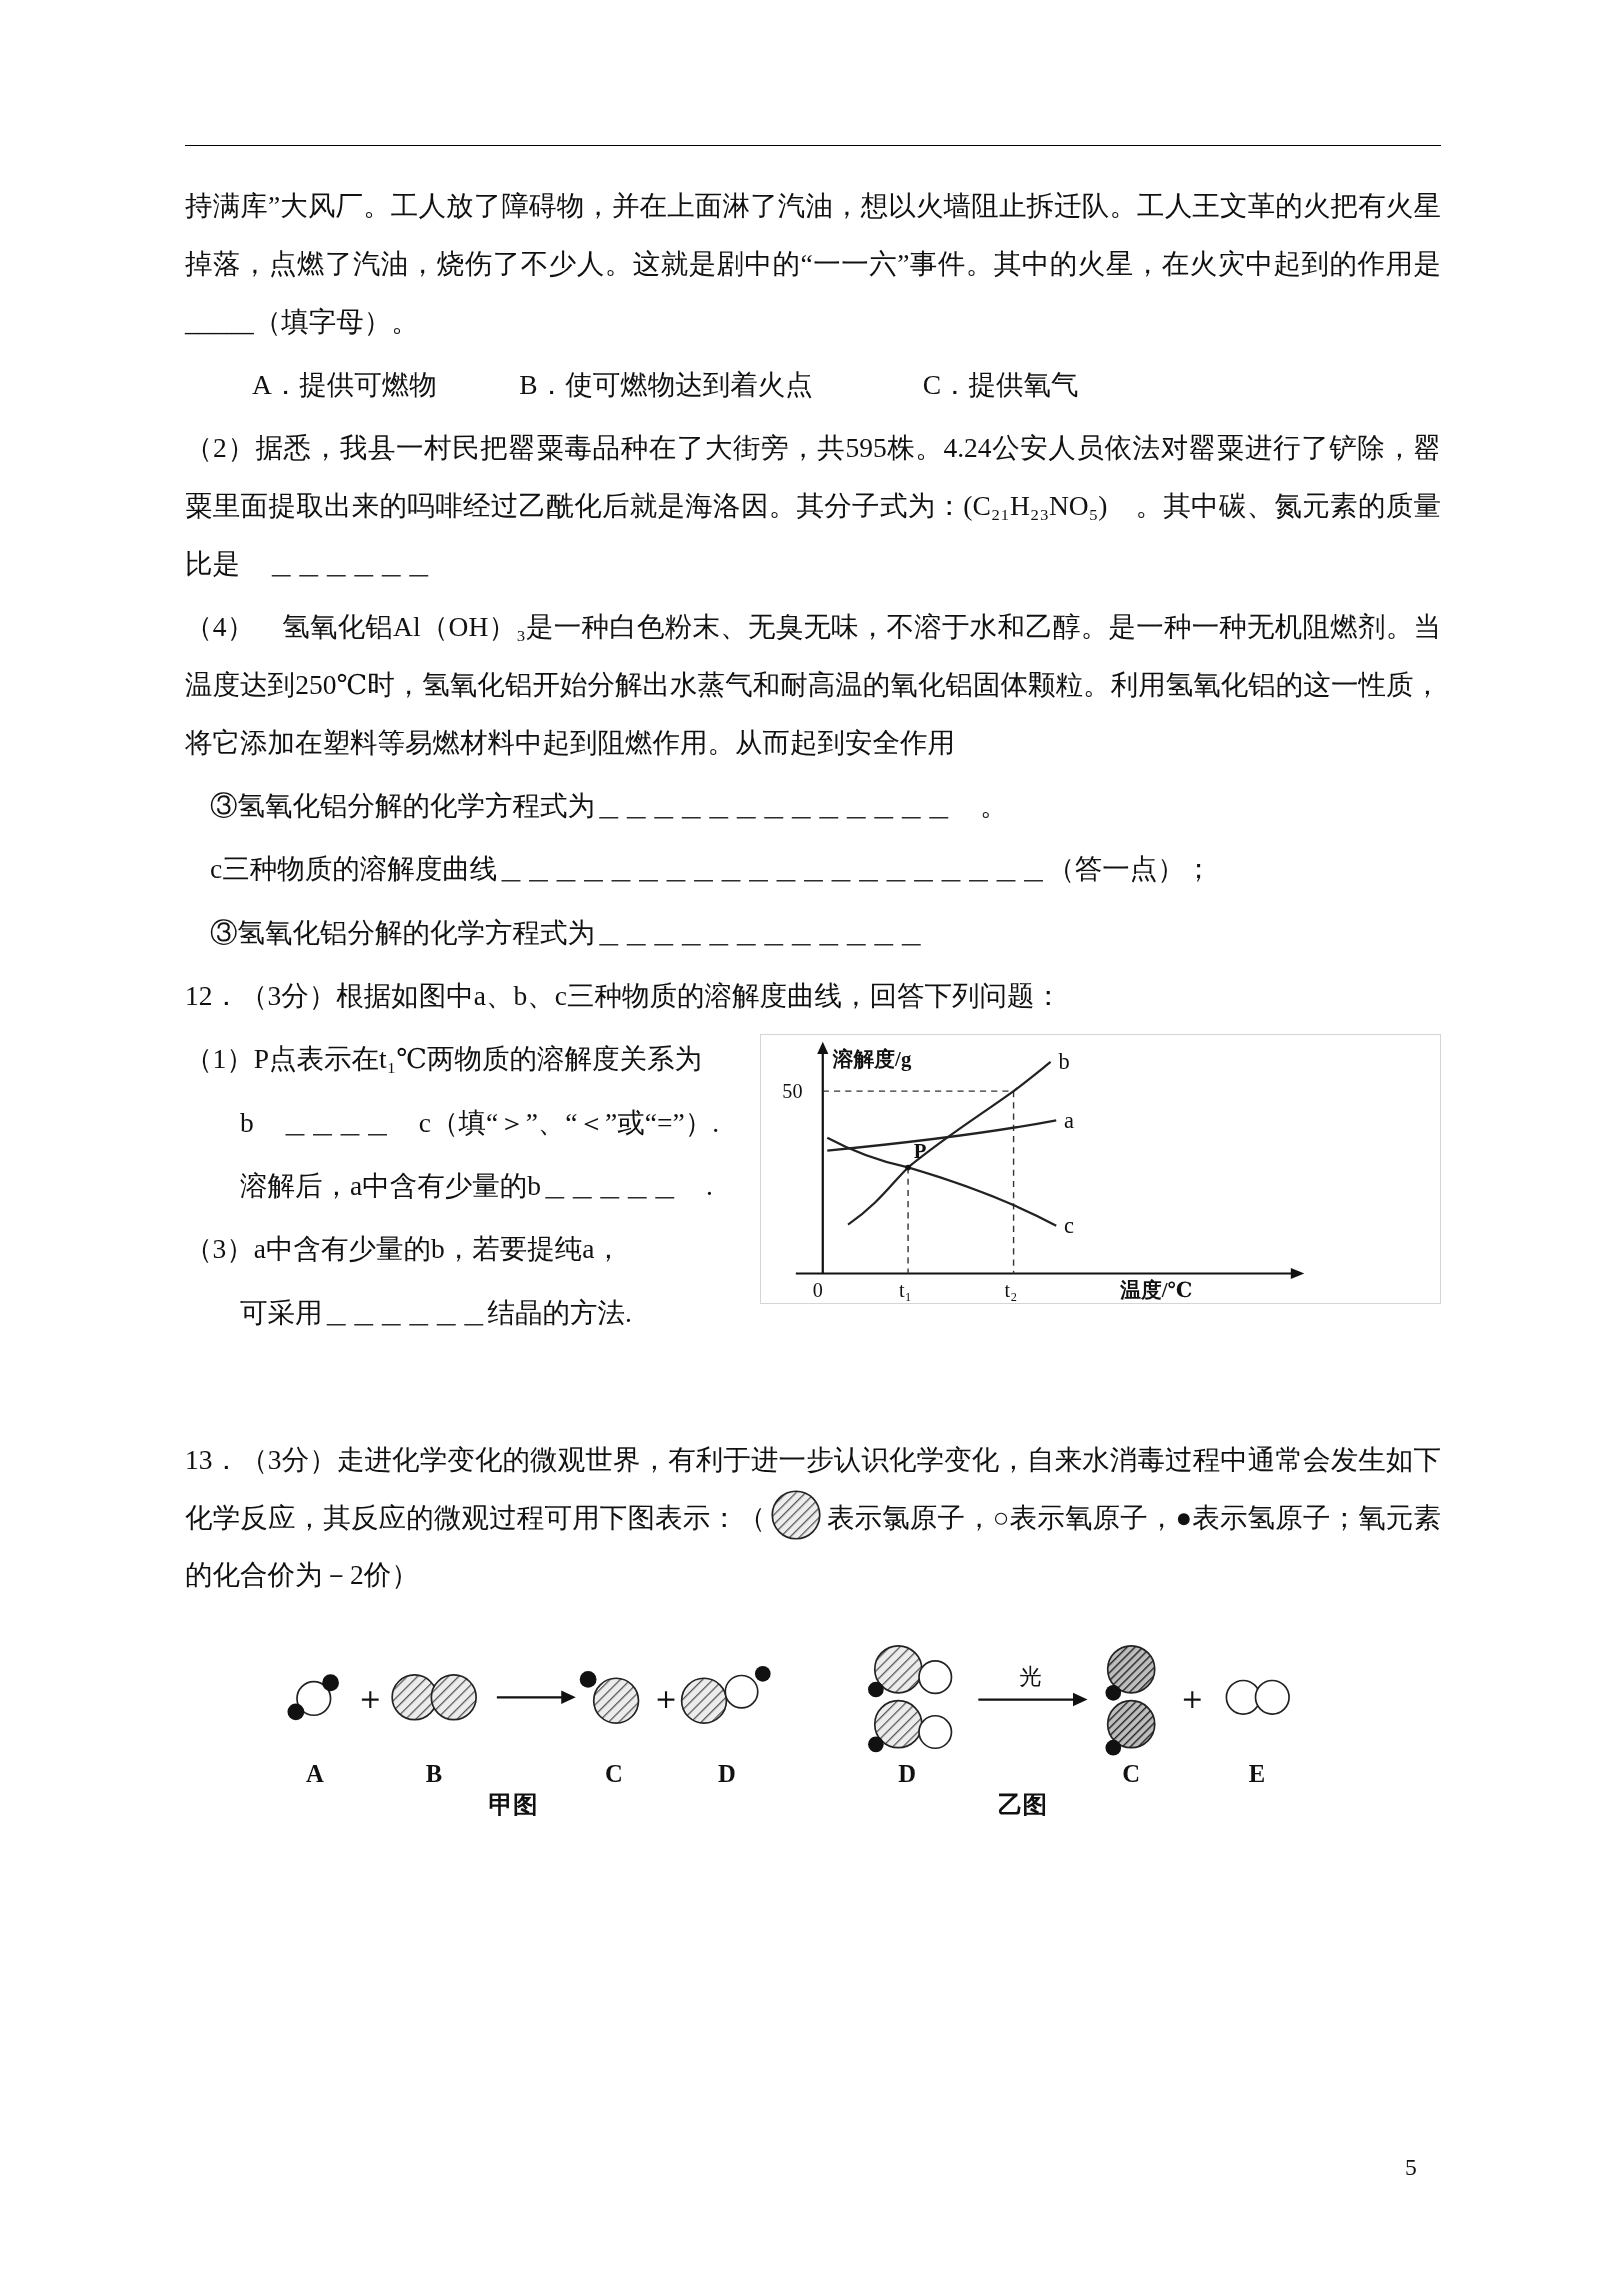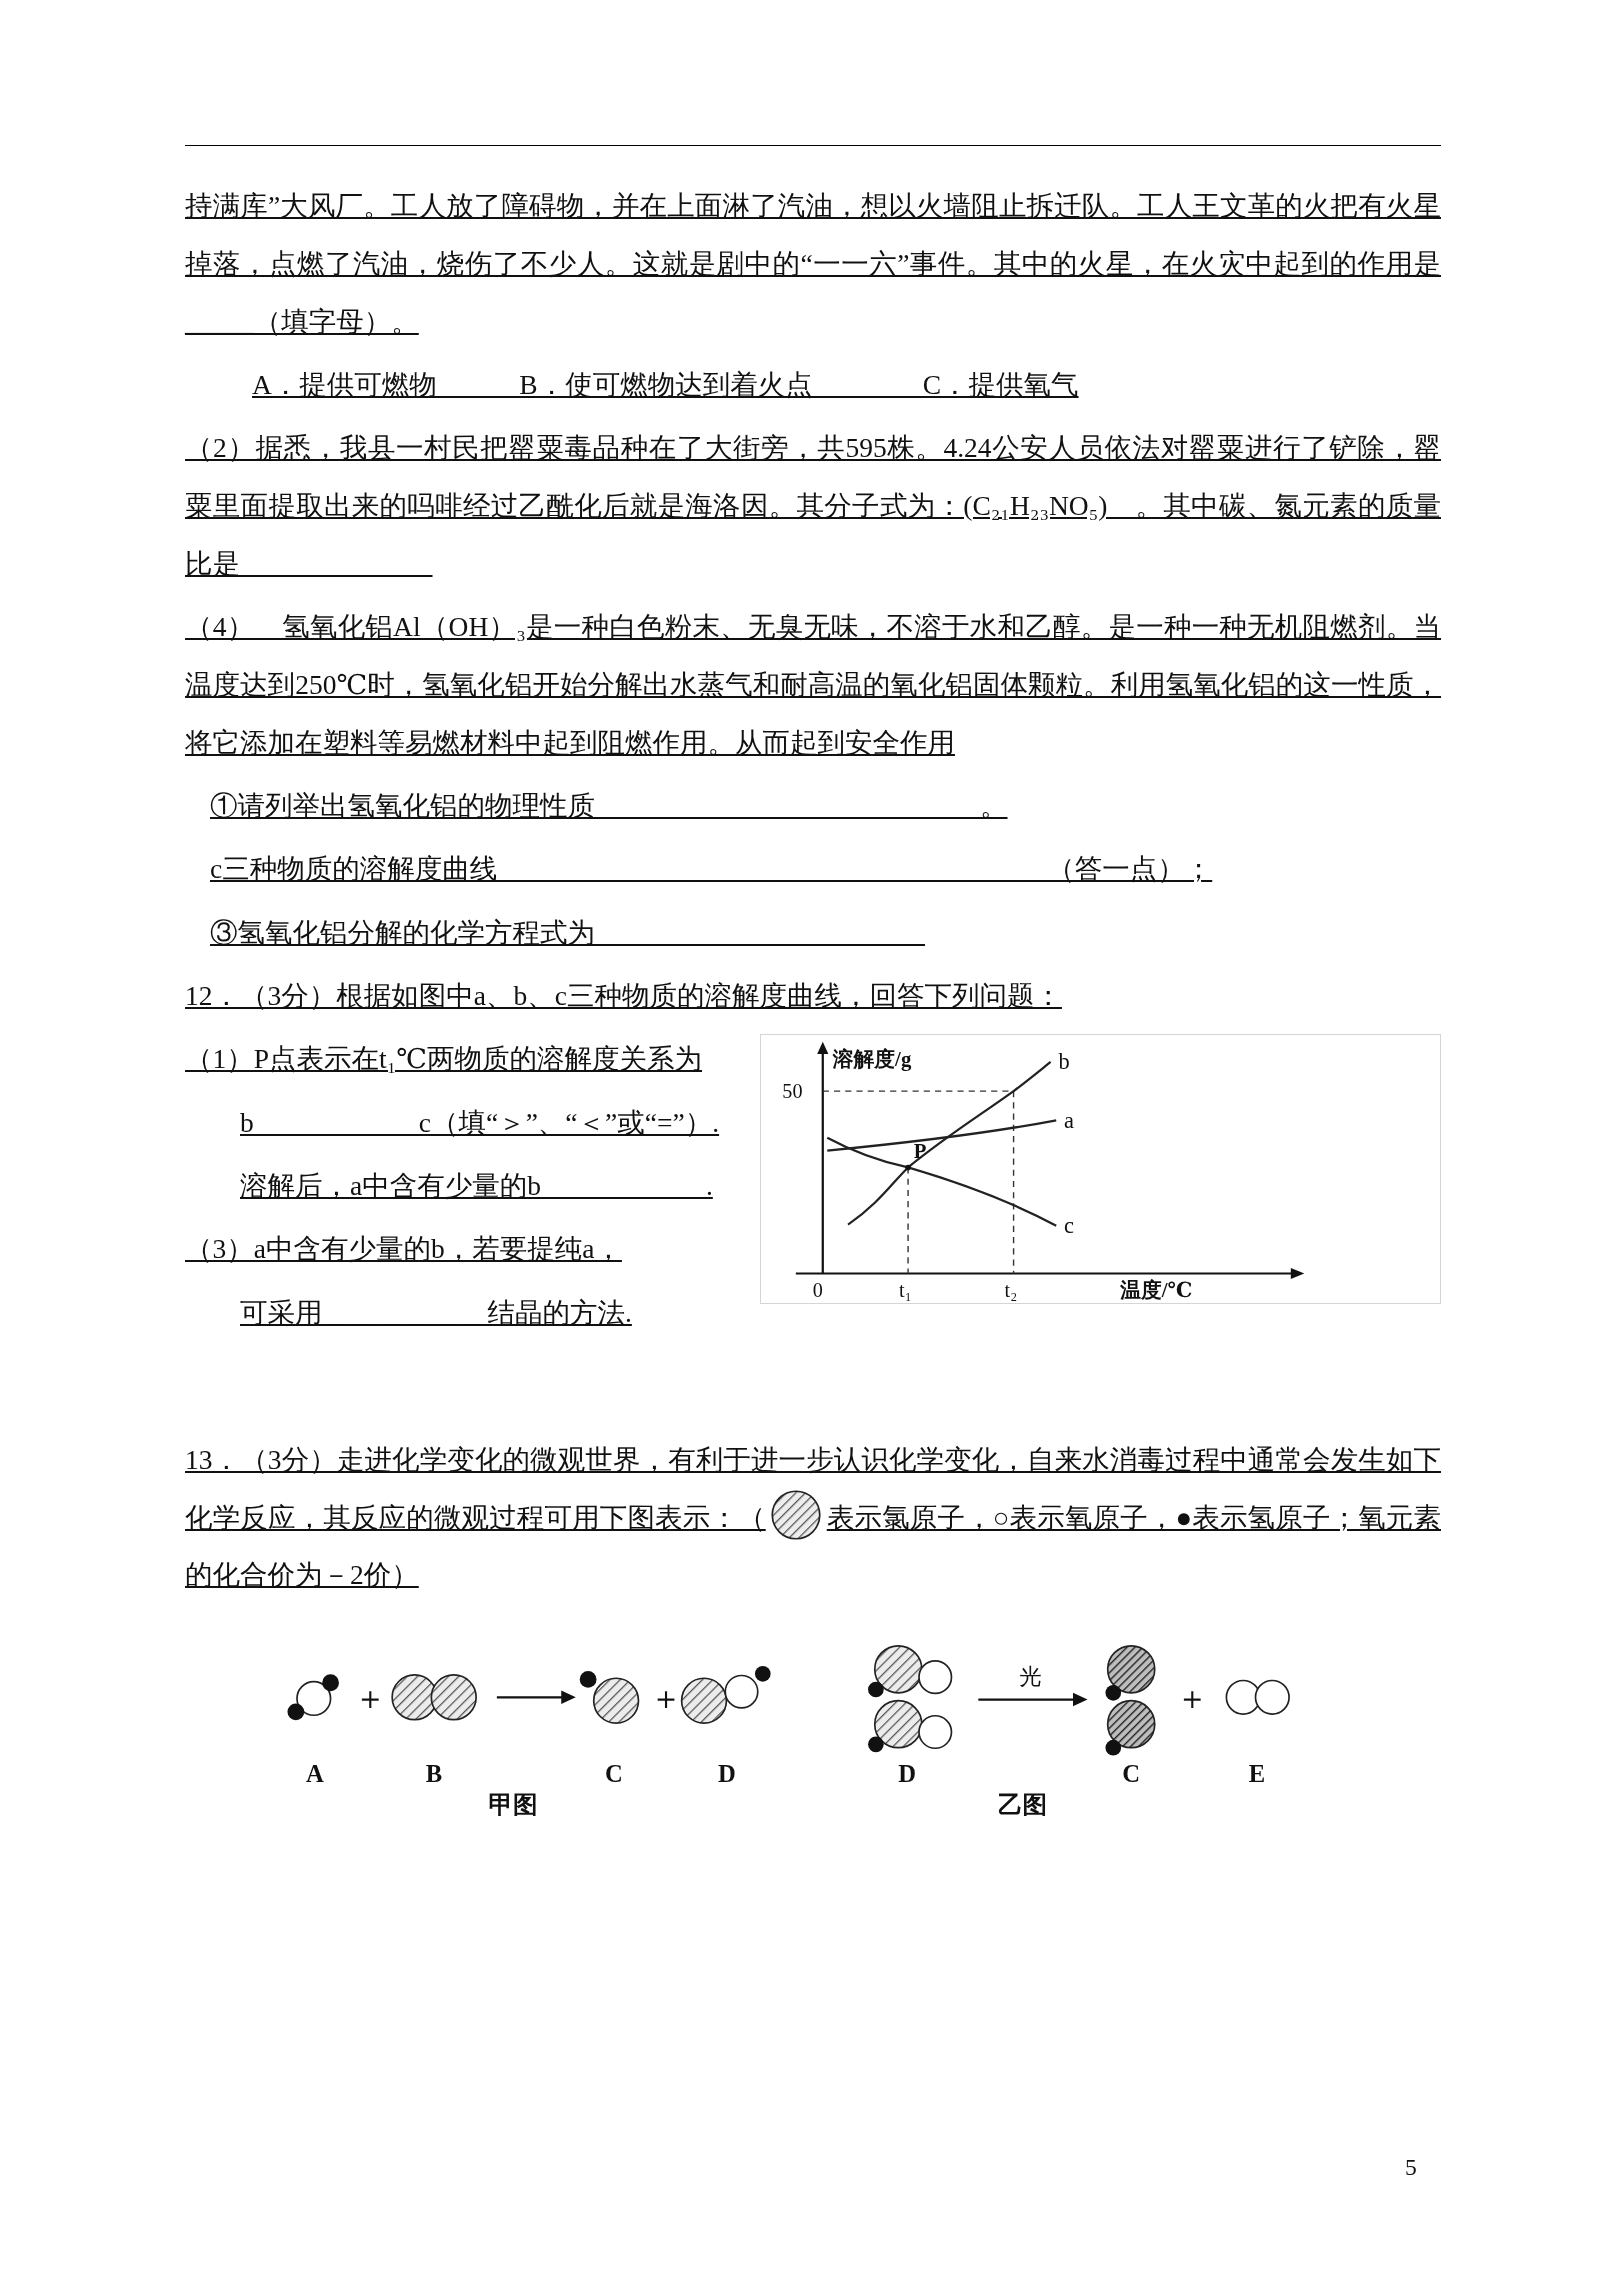--- a/index.html
+++ b/index.html
@@ -2,21 +2,21 @@
 <html style="font-size:9px"><head>
 <meta charset="utf-8">
 <style>
   *{box-sizing:border-box;}
   html,body{margin:0;padding:0;background:#ffffff;}
   body{
     width:1623px;height:2295px;position:relative;overflow:hidden;
     color:#111;
     font-family:"Liberation Serif","DejaVu Serif",serif;
   }
-  .content{position:absolute;left:185px;top:0;width:1256px;text-decoration:underline;}
+  .content{position:absolute;left:185px;top:0;width:1256px;}
   .toprule{margin-top:145px;border-top:1.7px solid #000;height:0;width:100%;}
   p.doc{font-size:27.5px;line-height:2.1;margin:0 0 5.6px 0;text-align:justify;}
   p.first{margin-top:31px;}
   .indent-opt{padding-left:67px;text-align:left;}
   .indent-sub{padding-left:25px;}
   .q12-body{overflow:hidden;}
   .q12-body p.doc{text-align:left;}
   .indent-small{padding-left:55px;}
   .chart-box{float:right;width:681px;margin:3.4px 0 10px 20px;border:0.6px solid #d5d5d5;background:#fff;}
   .csvg .axis{stroke:#111;stroke-width:4;fill:none;}
@@ -39,21 +39,21 @@
 <body>
 
 <div class="content">
 
   <div class="toprule"></div>
 
   <p class="doc first">持满库”大风厂。工人放了障碍物，并在上面淋了汽油，想以火墙阻止拆迁队。工人王文革的火把有火星掉落，点燃了汽油，烧伤了不少人。这就是剧中的“一一六”事件。其中的火星，在火灾中起到的作用是_____（填字母）。</p>
   <p class="doc indent-opt">A．提供可燃物　　　B．使可燃物达到着火点　　　　C．提供氧气</p>
   <p class="doc">（2）据悉，我县一村民把罂粟毒品种在了大街旁，共595株。4.24公安人员依法对罂粟进行了铲除，罂粟里面提取出来的吗啡经过乙酰化后就是海洛因。其分子式为：(C₂₁H₂₃NO₅)　。其中碳、氮元素的质量比是　＿＿＿＿＿＿</p>
   <p class="doc">（4）　氢氧化铝Al（OH）₃是一种白色粉末、无臭无味，不溶于水和乙醇。是一种一种无机阻燃剂。当温度达到250℃时，氢氧化铝开始分解出水蒸气和耐高温的氧化铝固体颗粒。利用氢氧化铝的这一性质，将它添加在塑料等易燃材料中起到阻燃作用。从而起到安全作用</p>
-  <p class="doc indent-sub">①请列举出氢氧化铝的物理性质＿＿＿＿＿＿＿＿＿＿＿＿＿　。</p>
+  <p class="doc indent-sub">③氢氧化铝分解的化学方程式为＿＿＿＿＿＿＿＿＿＿＿＿＿　。</p>
   <p class="doc indent-sub">c三种物质的溶解度曲线＿＿＿＿＿＿＿＿＿＿＿＿＿＿＿＿＿＿＿＿（答一点）；</p>
   <p class="doc indent-sub">③氢氧化铝分解的化学方程式为＿＿＿＿＿＿＿＿＿＿＿＿</p>
 
   <p class="doc">12．（3分）根据如图中a、b、c三种物质的溶解度曲线，回答下列问题：</p>
 
   <div class="q12-body">
     <div class="chart-box">
       <svg class="csvg" width="568" height="266" viewBox="0 0 1012 474">
         <line class="axis" x1="110" y1="425" x2="110" y2="28"></line>
         <polygon points="110,12 100,34 120,34" fill="#111"></polygon>

